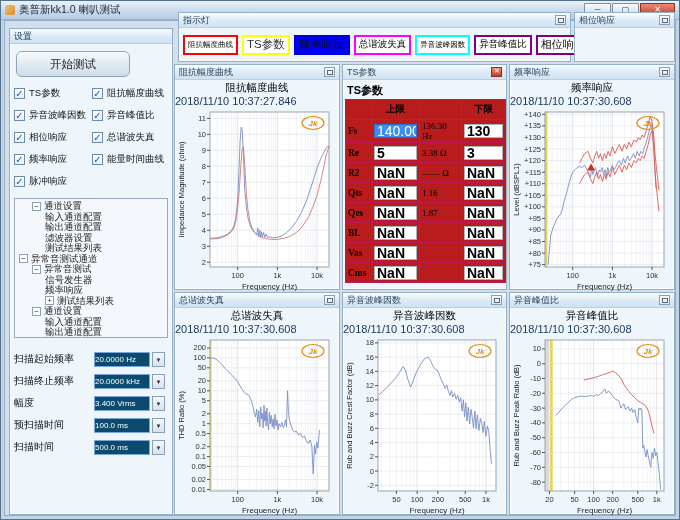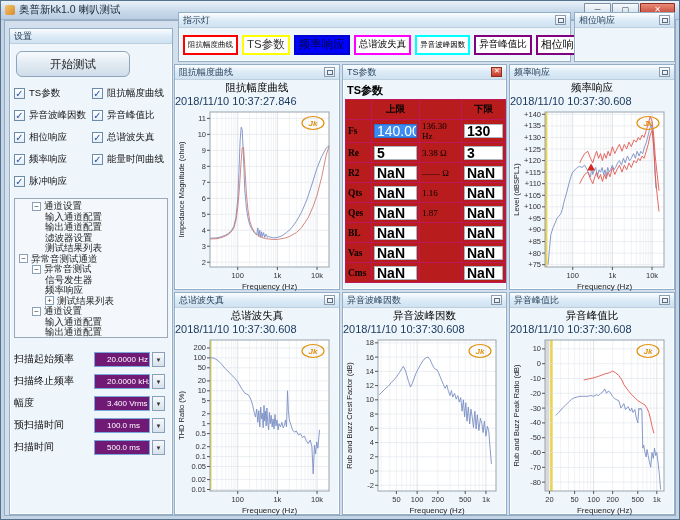--- a/index.html
+++ b/index.html
@@ -22,21 +22,21 @@
 .startbtn{display:block;margin:7px 0 10px 6px;width:114px;height:26px;border:1px solid #8da5bd;border-radius:6px;background:linear-gradient(#f8fbfd,#dfe9f1 55%,#cfdde9);font-size:11.5px;color:#1a1a1a;text-align:center;line-height:24px}
 .checks{display:grid;grid-template-columns:78px 80px;row-gap:9px;margin:4px 0 0 4px}
 .cb{display:flex;align-items:center;gap:4px;font-size:9.5px;color:#111;white-space:nowrap}
 .cbx{width:11px;height:11px;border:1px solid #6b8bab;background:linear-gradient(#fff,#e6edf4);font-size:10px;line-height:9px;color:#2456a8;text-align:center;flex:0 0 auto}
 .treebox{margin:10px 4px 0 4px;height:140px;border:1px solid #97a9bb;background:#f4f8fc;overflow:hidden;padding-top:2px}
 .tnode{font-size:9.5px;line-height:10.5px;color:#222;white-space:nowrap;display:flex;align-items:center}
 .tico{display:inline-block;width:9px;height:9px;border:1px solid #8aa0b6;background:#fff;font-size:8px;line-height:7px;text-align:center;margin-right:3px;color:#333;flex:0 0 auto}
 .fields{margin:10px 0 0 4px}
 .frow{display:flex;align-items:center;height:22px}
 .flabel{width:80px;font-size:10px;color:#111;white-space:nowrap}
-.fval{width:56px;height:15px;border:1px solid #7aa7d9;background:#701a75;color:#fff;font-size:8px;line-height:13px;padding:0 12px;white-space:nowrap;overflow:hidden}
+.fval{width:56px;height:15px;border:1px solid #7aa7d9;background:#0c4a6e;color:#fff;font-size:8px;line-height:13px;padding:0 0;white-space:nowrap;overflow:hidden}
 .farrow{width:13px;height:15px;border:1px solid #8aa0b8;margin-left:2px;background:linear-gradient(#f6f9fc,#d7e2ec);font-size:6px;text-align:center;line-height:14px;color:#333}
 
 .lightrow{display:flex;align-items:center;gap:4px;padding:5px 4px;height:33px}
 .light{border:2px solid #000;background:#fff;height:20px;display:flex;align-items:center;padding:0 3px;white-space:nowrap}
 
 .phaseval{font-family:"Liberation Serif","DejaVu Serif",serif;font-size:16px;color:#111;text-align:center;padding-top:5px}
 
 .chart-title{font-size:10.5px;color:#000;text-align:center;margin-top:1px;white-space:nowrap}
 .chart-date{font-size:11px;color:#16365c;text-align:left;padding-right:6px;white-space:nowrap}
 svg{display:block;margin:0 auto}

